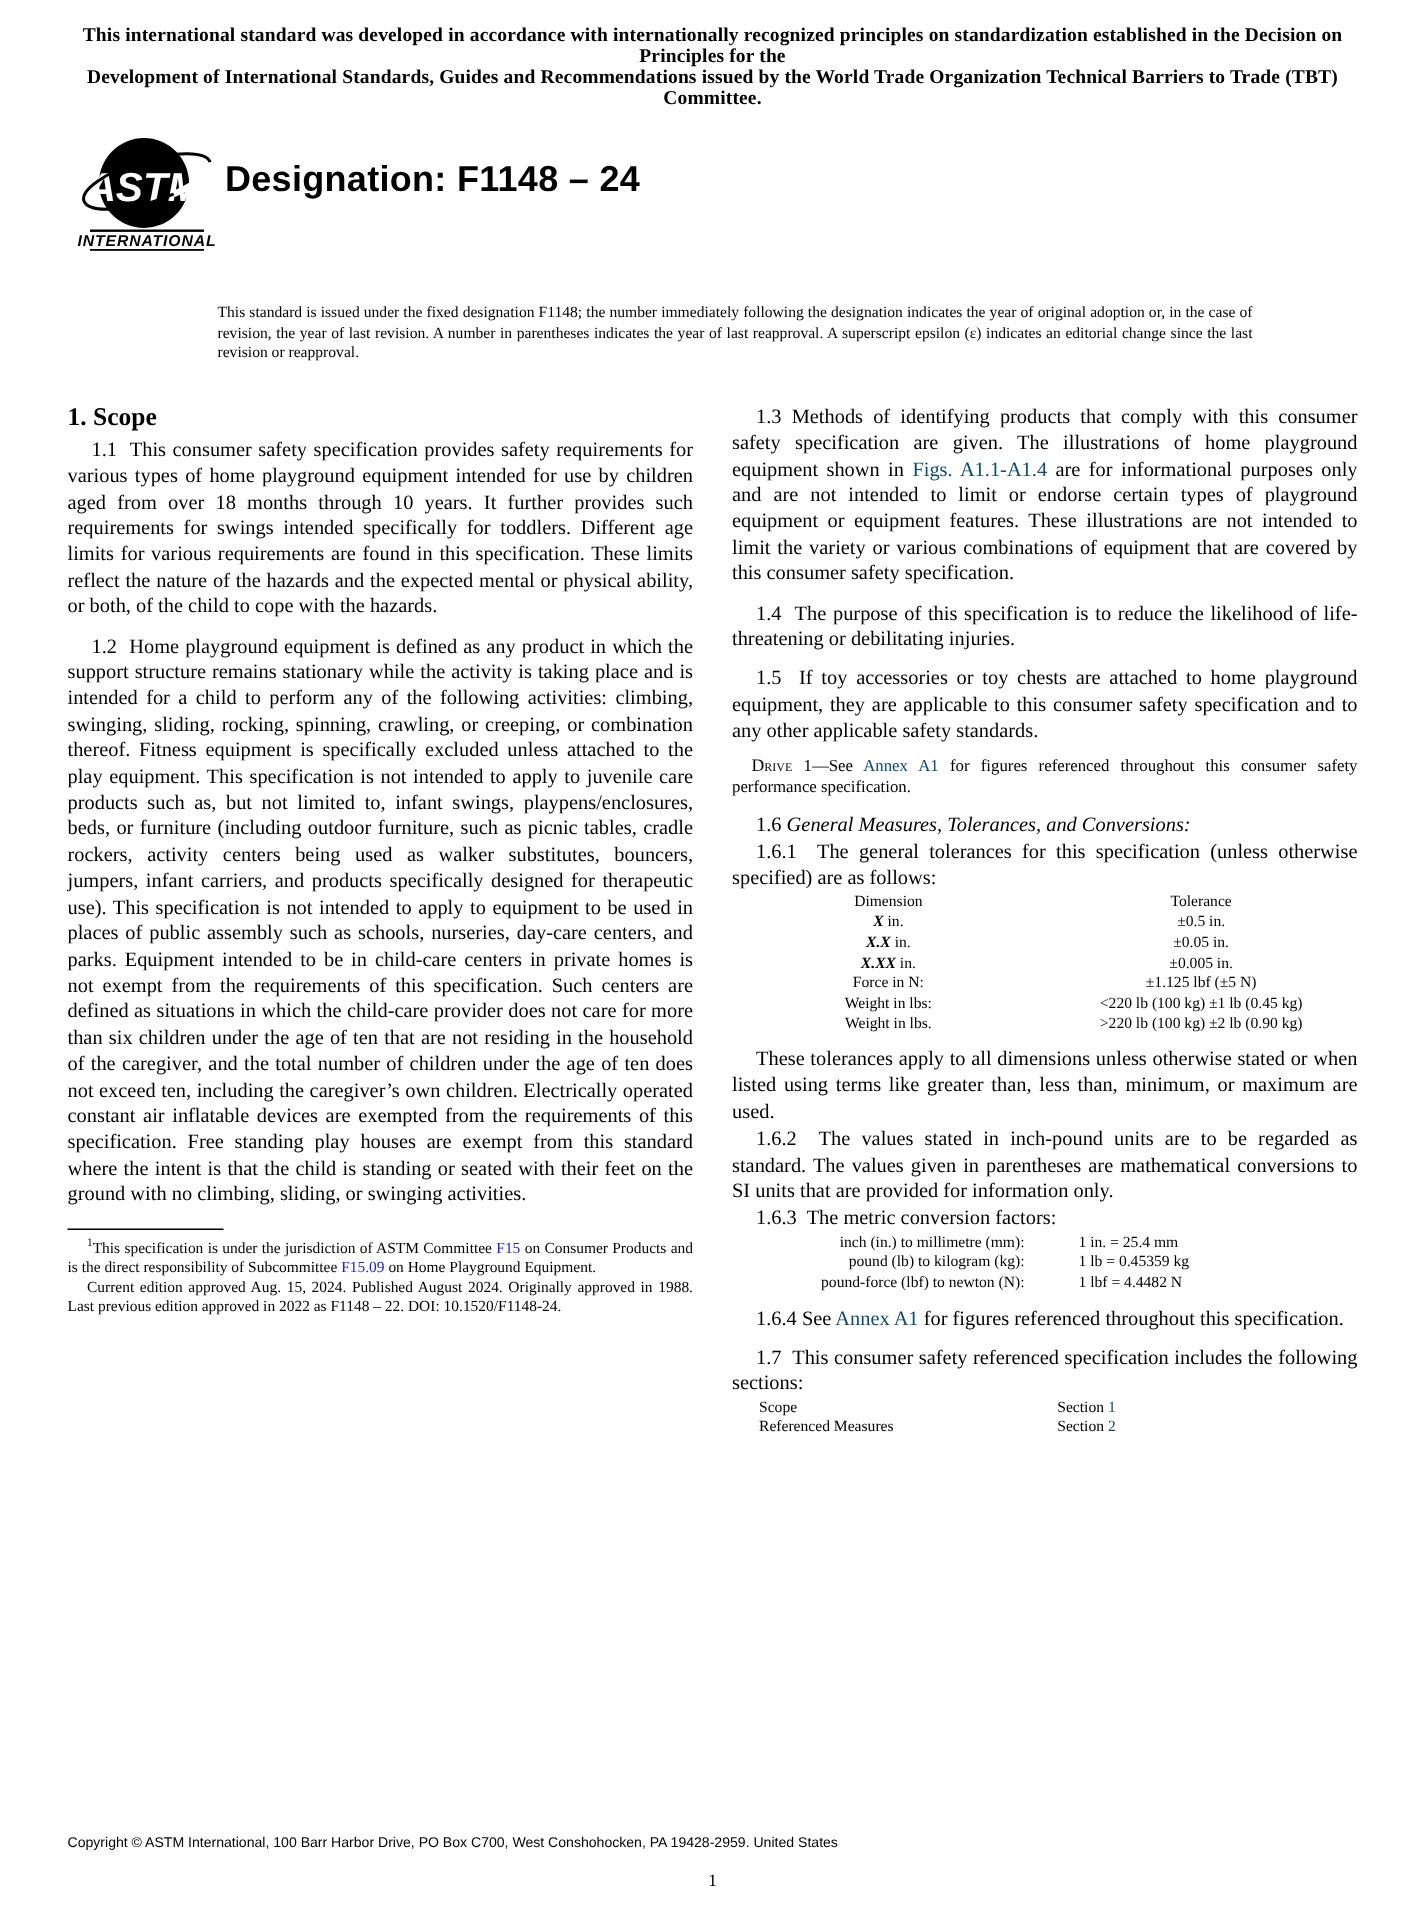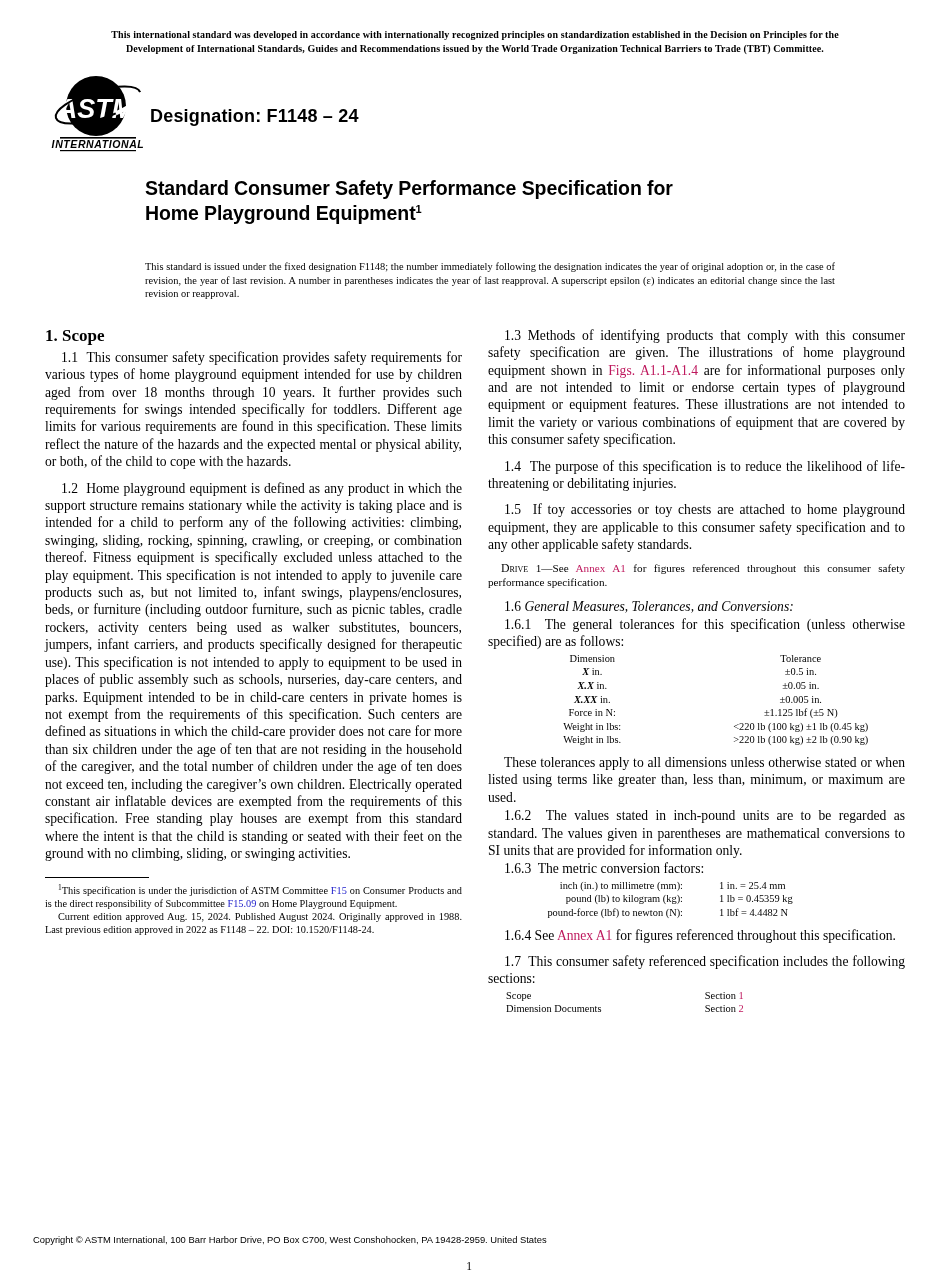--- a/index.html
+++ b/index.html
@@ -18,24 +18,24 @@
   .page {
     position: relative;
     width: 950px;
     height: 1272px;
     box-sizing: border-box;
     padding: 0 45px;
   }
 
   
   .tbt-header {
-    margin-top: 28px;
+    margin-top: 16px;
     font-family: "Liberation Serif", "DejaVu Serif", serif;
     font-weight: bold;
-    font-size: 10px;
+    font-size: 13px;
     line-height: 14px;
     text-align: center;
     letter-spacing: 0.1px;
   }
   .tbt-header .l2 { display:block; }
 
   
   .masthead {
     margin-top: 18px;
     height: 78px;
@@ -44,24 +44,24 @@
   .astm-logo {
     position: absolute;
     left: 5px;
     top: 0px;
     width: 98px;
     height: 78px;
   }
   .designation {
     position: absolute;
     left: 105px;
-    top: 32px;
+    top: 16px;
     font-family: "Liberation Sans", "DejaVu Sans", sans-serif;
     font-weight: bold;
-    font-size: 18px;
+    font-size: 24px;
     letter-spacing: 0.2px;
   }
 
   
   .titleblock {
     margin-left: 100px;
     margin-top: 24px;
     width: 640px;
   }
   .doc-title {
@@ -107,21 +107,21 @@
     font-size: 13.6px;
     line-height: 17.4px;
     text-align: justify;
     text-justify: inter-word;
     text-indent: 16px;
     hyphens: manual;
   }
   p.para.gap { margin-top: 9px; }
   p.para.tight { margin-top: 0px; }
   .ital { font-style: italic; }
-  .red { color: #be185d; }
+  .red { color: #0c4a6e; }
   .blue { color: #2222cc; }
 
   .note {
     margin: 7px 0 0 0;
     font-size: 11.2px;
     line-height: 14px;
     text-align: justify;
     text-indent: 13px;
   }
   .note .nlabel {
@@ -168,21 +168,21 @@
     font-size: 10.3px;
     line-height: 13.2px;
     text-align: justify;
     text-indent: 13px;
   }
   p.fn sup { font-size: 7.5px; vertical-align: super; line-height: 0; }
 
   
   .page-footer {
     position: absolute;
-    left: 33px;
+    left: 45px;
     right: 45px;
     bottom: 28px;
   }
   .copyright {
     font-family: "Liberation Sans", "DejaVu Sans", sans-serif;
     font-size: 9.4px;
     line-height: 12px;
     text-align: left;
   }
   .page-number {
@@ -214,24 +214,20 @@
 
         <rect x="10" y="63" width="76" height="1.6" fill="#000000"></rect>
         <text x="48" y="74" text-anchor="middle" font-family="Liberation Sans, DejaVu Sans, sans-serif" font-size="10.5" font-weight="bold" font-style="italic" letter-spacing="0.6" fill="#000000">INTERNATIONAL</text>
         <rect x="10" y="76" width="76" height="1.2" fill="#000000"></rect>
       </g>
     </svg>
     <div class="designation">Designation: F1148 – 24</div>
   </div>
 
   <div class="titleblock">
-    <div class="doc-title">
-      <span>Standard Consumer Safety Performance Specification for</span><br>
-      <span>Home Playground Equipment</span><sup>1</sup>
-    </div>
     <div class="issue-note">This standard is issued under the fixed designation F1148; the number immediately following the designation indicates the year of original adoption or, in the case of revision, the year of last revision. A number in parentheses indicates the year of last reapproval. A superscript epsilon (ε) indicates an editorial change since the last revision or reapproval.</div>
   </div>
 
   <div class="columns">
 
     <div class="col">
 
       <div class="sec-head">1. Scope</div>
 
       <p class="para">
@@ -346,21 +342,21 @@
         <span>This consumer safety referenced specification includes the following sections:</span>
       </p>
 
       <table class="dtable sect-table">
         <tbody>
           <tr>
             <td class="c1">Scope</td>
             <td class="c2"><span>Section </span><span class="red">1</span></td>
           </tr>
           <tr>
-            <td class="c1">Dimension Documents</td>
+            <td class="c1">Referenced Measures</td>
             <td class="c2"><span>Section </span><span class="red">2</span></td>
           </tr>
         </tbody>
       </table>
 
     </div>
   </div>
 
   <div class="page-footer">
     <div class="copyright">Copyright © ASTM International, 100 Barr Harbor Drive, PO Box C700, West Conshohocken, PA 19428-2959. United States</div>

